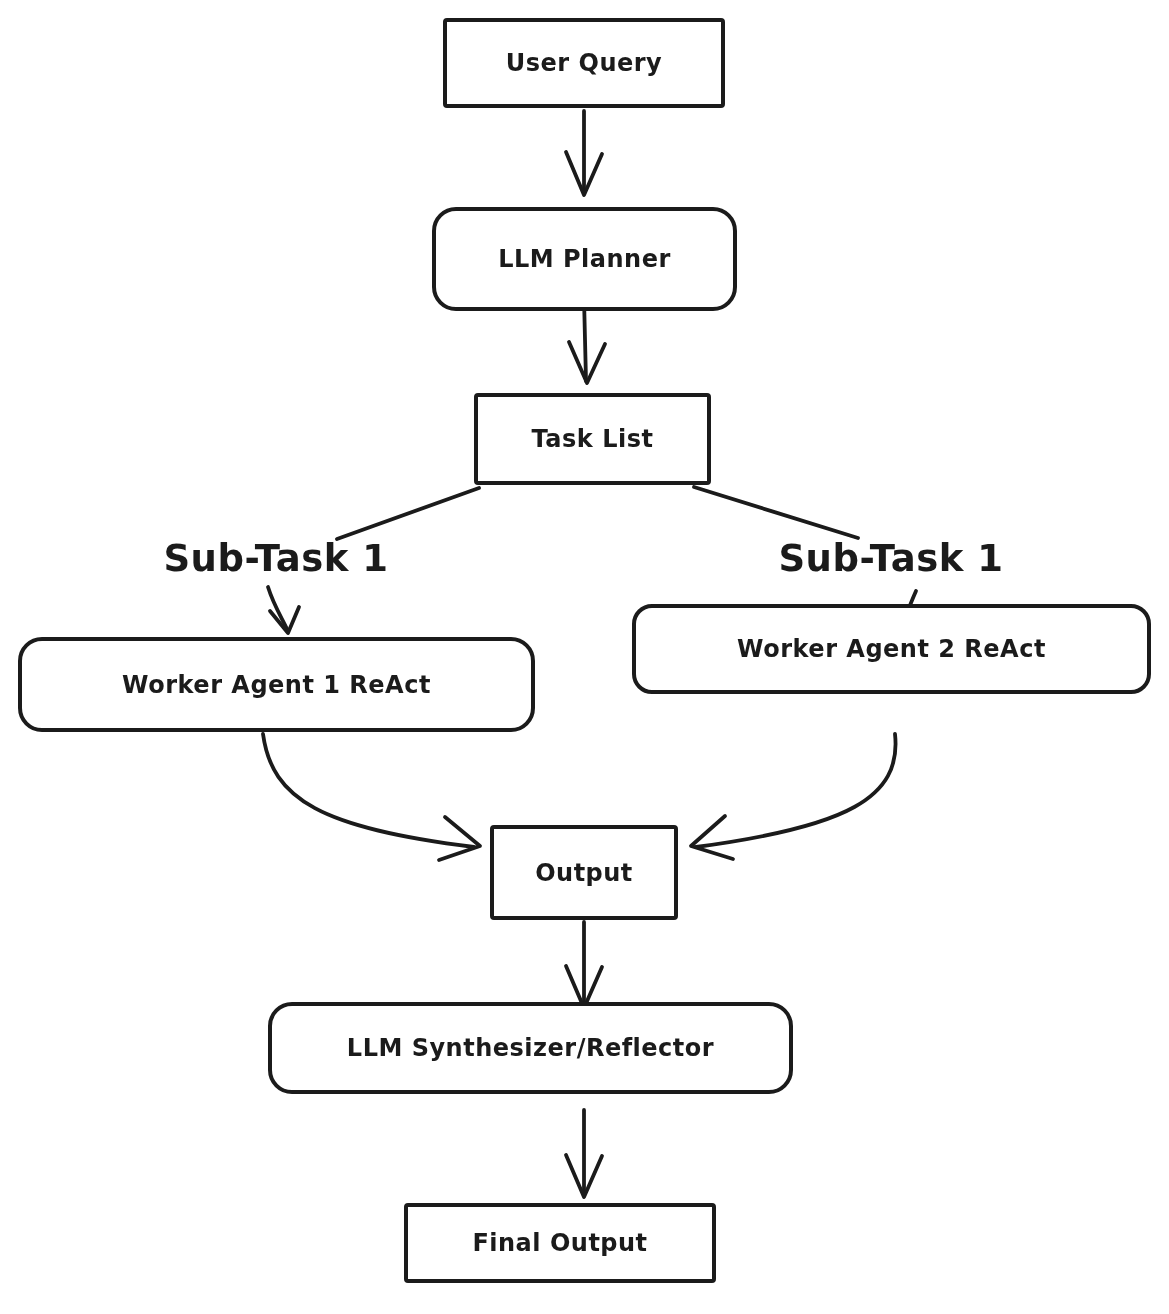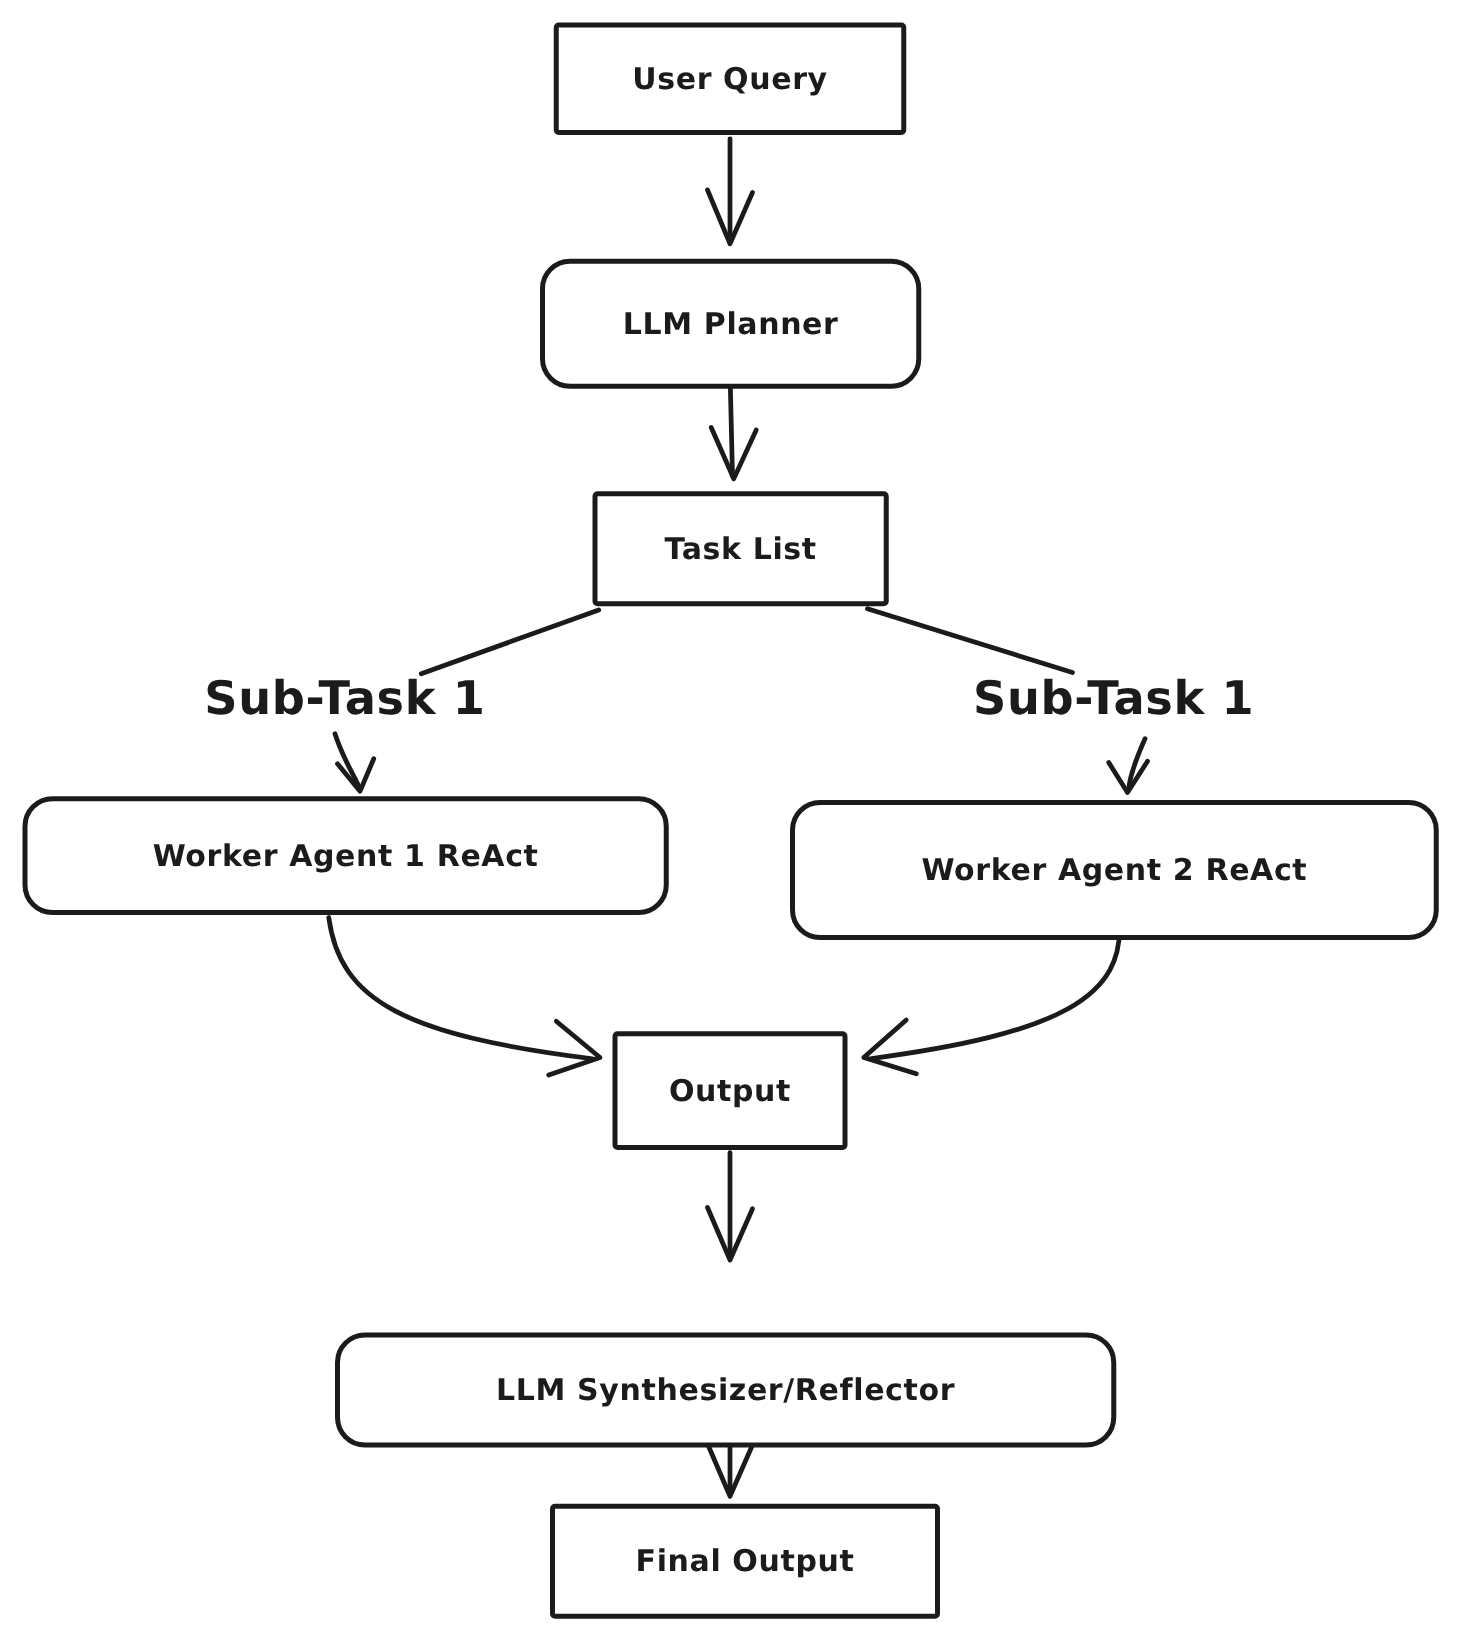--- a/index.html
+++ b/index.html
@@ -52,24 +52,24 @@
     font-weight: 700;
     letter-spacing: 0.5px;
     white-space: nowrap;
   }
 
   
   #node-user-query      { left: 443px; top: 18px;   width: 282px; height: 90px; }
   #node-llm-planner     { left: 432px; top: 207px;  width: 305px; height: 104px; }
   #node-task-list       { left: 474px; top: 393px;  width: 237px; height: 92px; }
   #node-worker-agent-1  { left: 18px;  top: 637px;  width: 517px; height: 95px; }
-  #node-worker-agent-2  { left: 632px; top: 640px;  width: 519px; height: 112px; }
+  #node-worker-agent-2  { left: 632px; top: 604px;  width: 519px; height: 90px; border-radius: 20px; }
   #node-results         { left: 490px; top: 825px;  width: 188px; height: 95px; }
-  #node-llm-synthesizer { left: 268px; top: 1066px; width: 625px; height: 92px; text-align: right; }
-  #node-final-output    { left: 440px; top: 1203px; width: 312px; height: 92px; }
+  #node-llm-synthesizer { left: 268px; top: 1002px; width: 525px; height: 92px; text-align: right; }
+  #node-final-output    { left: 404px; top: 1203px; width: 312px; height: 80px; }
 
   #label-sub-task-1 { left: 276px; top: 537px; }
   #label-sub-task-2 { left: 891px; top: 537px; }
 </style>
 </head>
 <body>
 
 <div id="canvas">
 
   <svg id="edge-layer" viewBox="0 0 1169 1314" xmlns="http://www.w3.org/2000/svg">

